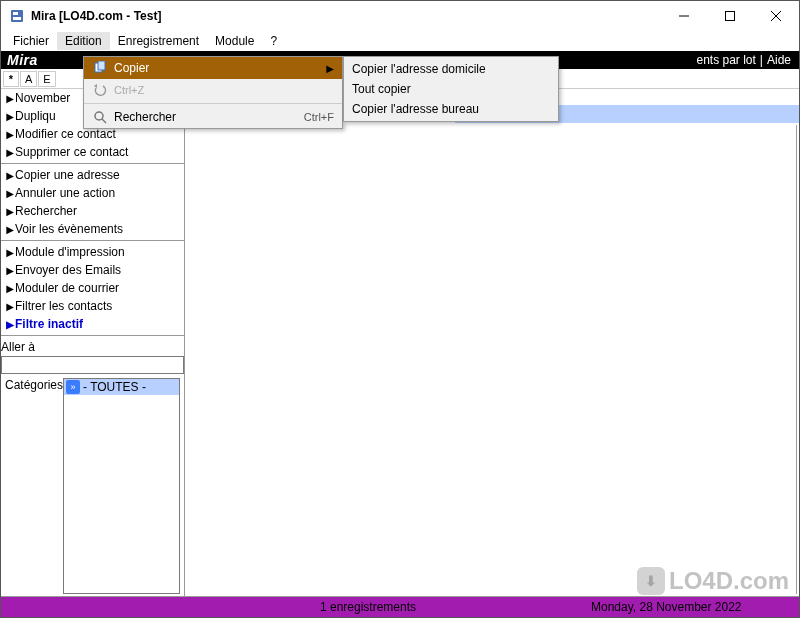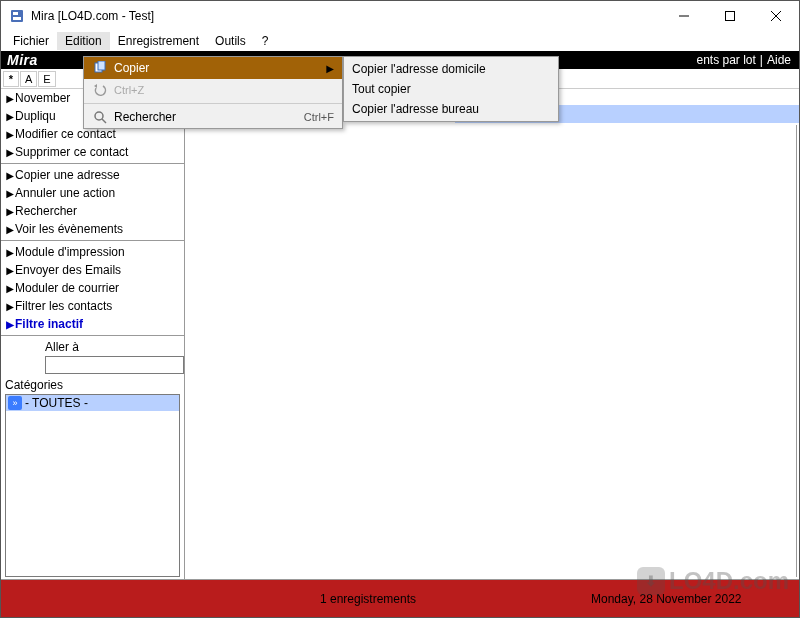--- a/index.html
+++ b/index.html
@@ -1,21 +1,21 @@
 <!DOCTYPE html>
 <html><head>
 <meta charset="utf-8">
 <style>
 * { box-sizing: border-box; margin: 0; padding: 0; }
 body { font-family: "Segoe UI", Tahoma, sans-serif; font-size: 12px; background: #fff; color: #000; overflow: hidden; width: 800px; height: 618px; position: relative; }
 
 .window { width: 800px; height: 618px; border: 1px solid #555; background: #fff; display: flex; flex-direction: column; position: relative; }
 
 
-.titlebar { height: 30px; display: flex; align-items: center; padding: 0 0 0 8px; background: #fff; }
+.titlebar { height: 30px; display: flex; align-items: center; padding: 0 0 0 8px; background: #fff; font-weight: bold; }
 .app-icon { width: 16px; height: 16px; margin-right: 6px; display: flex; align-items: center; justify-content: center; }
 .title-text { font-size: 12px; flex: 1; }
 .win-controls { display: flex; }
 .win-btn { width: 46px; height: 30px; display: flex; align-items: center; justify-content: center; cursor: pointer; }
 
 
 .menubar { height: 20px; display: flex; align-items: center; padding: 0 4px; border-bottom: 1px solid #fff; }
 .menu-item { padding: 2px 8px; cursor: pointer; font-size: 12px; }
 .menu-item.active { background: #e5e5e5; }
 
@@ -32,37 +32,37 @@
 .main { flex: 1; display: flex; overflow: hidden; }
 
 
 .sidebar { width: 184px; border-right: 1px solid #999; display: flex; flex-direction: column; background: #fff; overflow: hidden; }
 .sidebar-actions { display: flex; flex-direction: column; }
 .saction { display: flex; align-items: center; padding: 2px 4px; cursor: pointer; font-size: 12px; border-bottom: 0px solid transparent; }
 .saction .tri { width: 10px; text-align: center; font-size: 10px; color: #000; }
 .saction.blue { color: #0000cc; font-weight: bold; }
 .sidebar-divider { border-top: 1px solid #999; margin: 2px 0; }
 
-.aller-section { padding: 2px 0; margin-left: 44px; }
+.aller-section { padding: 2px 0; }
 .aller-label { font-size: 12px; margin-bottom: 2px; }
 .aller-input { width: 100%; border: 1px solid #7a7a7a; height: 18px; padding: 0 2px; font-size: 12px; }
 
-.cat-section { padding: 2px 4px; flex: 1; display: flex; flex-direction: column; }
+.cat-section { padding: 2px 4px; flex: 1; display: flex; flex-direction: row; }
 .cat-label { font-size: 12px; margin-bottom: 2px; }
 .cat-list { border: 1px solid #7a7a7a; flex: 1; background: #fff; overflow: hidden; }
 .cat-item { display: flex; align-items: center; padding: 1px 2px; background: #b8d0ff; cursor: pointer; gap: 3px; }
 .cat-icon { width: 14px; height: 14px; background: #3b7cff; display: flex; align-items: center; justify-content: center; color: #fff; font-size: 9px; border-radius: 2px; }
 
 
 .content { flex: 1; display: flex; flex-direction: column; position: relative; background: #fff; }
 .content-row { background: #b8d0ff; padding: 2px 6px; font-weight: bold; font-size: 12px; }
 .content-body { flex: 1; border-right: 1px solid #999; margin: 2px; }
 
 
-.statusbar { height: 38px; border-top: 1px solid #999; display: flex; align-items: center; padding: 0 8px; font-size: 12px; background: #b91c1c; }
+.statusbar { height: 21px; border-top: 1px solid #999; display: flex; align-items: center; padding: 0 8px; font-size: 12px; background: #a21caf; }
 .status-center { position: absolute; left: 50%; transform: translateX(-80px); }
 .status-right { position: absolute; left: 590px; }
 
 
 .dropdown { position: absolute; background: #f0f0f0; border: 1px solid #999; box-shadow: 2px 2px 4px rgba(0,0,0,0.25); z-index: 100; }
 .dd-item { display: flex; align-items: center; padding: 3px 8px; cursor: pointer; font-size: 12px; gap: 6px; }
 .dd-item .dd-icon { width: 16px; height: 16px; display: flex; align-items: center; justify-content: center; }
 .dd-item .dd-label { flex: 1; padding-right: 20px; }
 .dd-item .dd-shortcut { color: #555; font-size: 11px; }
 .dd-item .dd-arrow { font-size: 10px; color: #000; }
@@ -111,21 +111,21 @@
             <line x1="10" y1="0" x2="0" y2="10" stroke="#000" stroke-width="1"></line>
           </svg>
         </div>
     </div>
   </div>
 
   <div class="menubar">
     <div class="menu-item">Fichier</div>
     <div class="menu-item active">Edition</div>
     <div class="menu-item">Enregistrement</div>
-    <div class="menu-item">Outils</div>
+    <div class="menu-item">Module</div>
     <div class="menu-item">?</div>
   </div>
 
   <div class="blackband">
     <span class="mira-logo">Mira</span>
     <div class="blackband-right">
       <span>ents par lot</span>
       <span>|</span>
       <span>Aide</span>
     </div>

